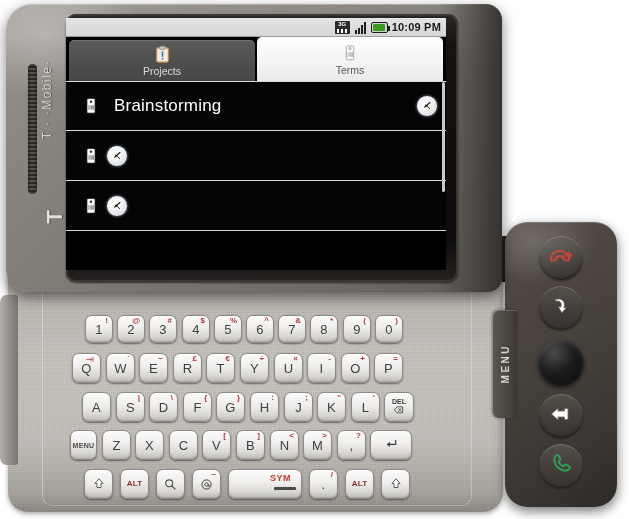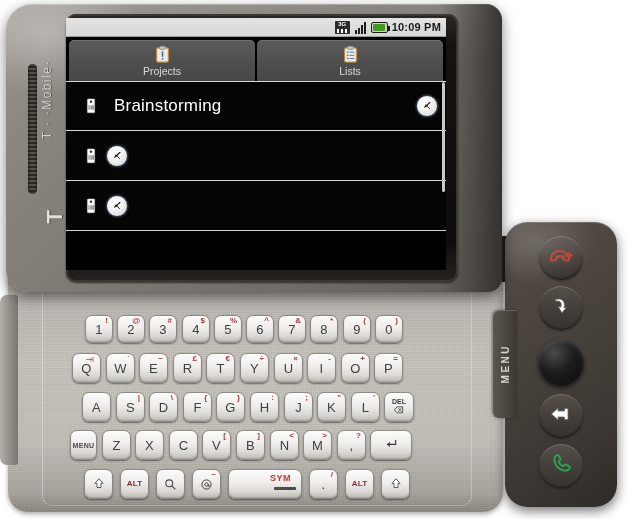--- a/index.html
+++ b/index.html
@@ -587,36 +587,35 @@
           <div class="ticon">
             <svg viewBox="0 0 24 24" width="19" height="19">
               <rect x="4.5" y="3.5" width="15" height="18" rx="2" fill="#f0ece4" stroke="#c08a3e" stroke-width="1.6"></rect>
               <rect x="8.5" y="1.5" width="7" height="4" rx="1" fill="#cfcac0" stroke="#8a857d" stroke-width="1.1"></rect>
               <rect x="11" y="8" width="2" height="7" fill="#3b6ea5"></rect>
               <rect x="11" y="16.5" width="2" height="2" fill="#3b6ea5"></rect>
             </svg>
           </div>
           <div class="tlabel">Projects</div>
         </div>
-        <div class="tab">
+        <div class="tab active">
           <div class="ticon">
-            <svg viewBox="0 0 24 24" width="19" height="19">
-              <rect x="4.5" y="3.5" width="15" height="18" rx="2" fill="#f3efe7" stroke="#c08a3e" stroke-width="1.6"></rect>
-              <rect x="8.5" y="1.5" width="7" height="4" rx="1" fill="#cfcac0" stroke="#8a857d" stroke-width="1.1"></rect>
-              <g fill="#4a7ebb">
-                <rect x="7.5" y="8" width="2" height="2"></rect>
-                <rect x="10.8" y="8.4" width="6" height="1.3"></rect>
-                <rect x="7.5" y="12" width="2" height="2"></rect>
-                <rect x="10.8" y="12.4" width="6" height="1.3"></rect>
-                <rect x="7.5" y="16" width="2" height="2"></rect>
-                <rect x="10.8" y="16.4" width="6" height="1.3"></rect>
+            <svg viewBox="0 0 24 24" width="18" height="20">
+              <path d="M8.2 2.5h7.6c.6 0 1.1.5 1.1 1.1V20c0 .6-.5 1.1-1.1 1.1H8.2A1.1 1.1 0 0 1 7.1 20V3.6c0-.6.5-1.1 1.1-1.1z" fill="#fafafa" stroke="#9a9a9a" stroke-width="1.1"></path>
+              <circle cx="12" cy="6.2" r="1.5" fill="none" stroke="#9a9a9a" stroke-width="1.1"></circle>
+              <g fill="#a8a8a8">
+                <rect x="8.9" y="11" width="1" height="6"></rect>
+                <rect x="10.5" y="11" width=".8" height="6"></rect>
+                <rect x="11.9" y="11" width="1.1" height="6"></rect>
+                <rect x="13.6" y="11" width=".8" height="6"></rect>
+                <rect x="14.9" y="11" width="1" height="6"></rect>
               </g>
             </svg>
           </div>
-          <div class="tlabel">Lists</div>
+          <div class="tlabel">Terms</div>
         </div>
       </div>
 
     <div class="list" id="list">
         <div class="row">
           <div class="rowicon">
             <svg viewBox="0 0 24 24" width="18" height="20">
               <path d="M5 3.2h14l2 4.3v13.3H5z" transform="translate(-2,0)" fill="none"></path>
               <path d="M6 2.5h8.2l3.3 4.2V21a.6.6 0 0 1-.6.6H6.6A.6.6 0 0 1 6 21z" fill="none"></path>
               <path d="M7 2.6h10v18.8H7z" fill="none"></path>

